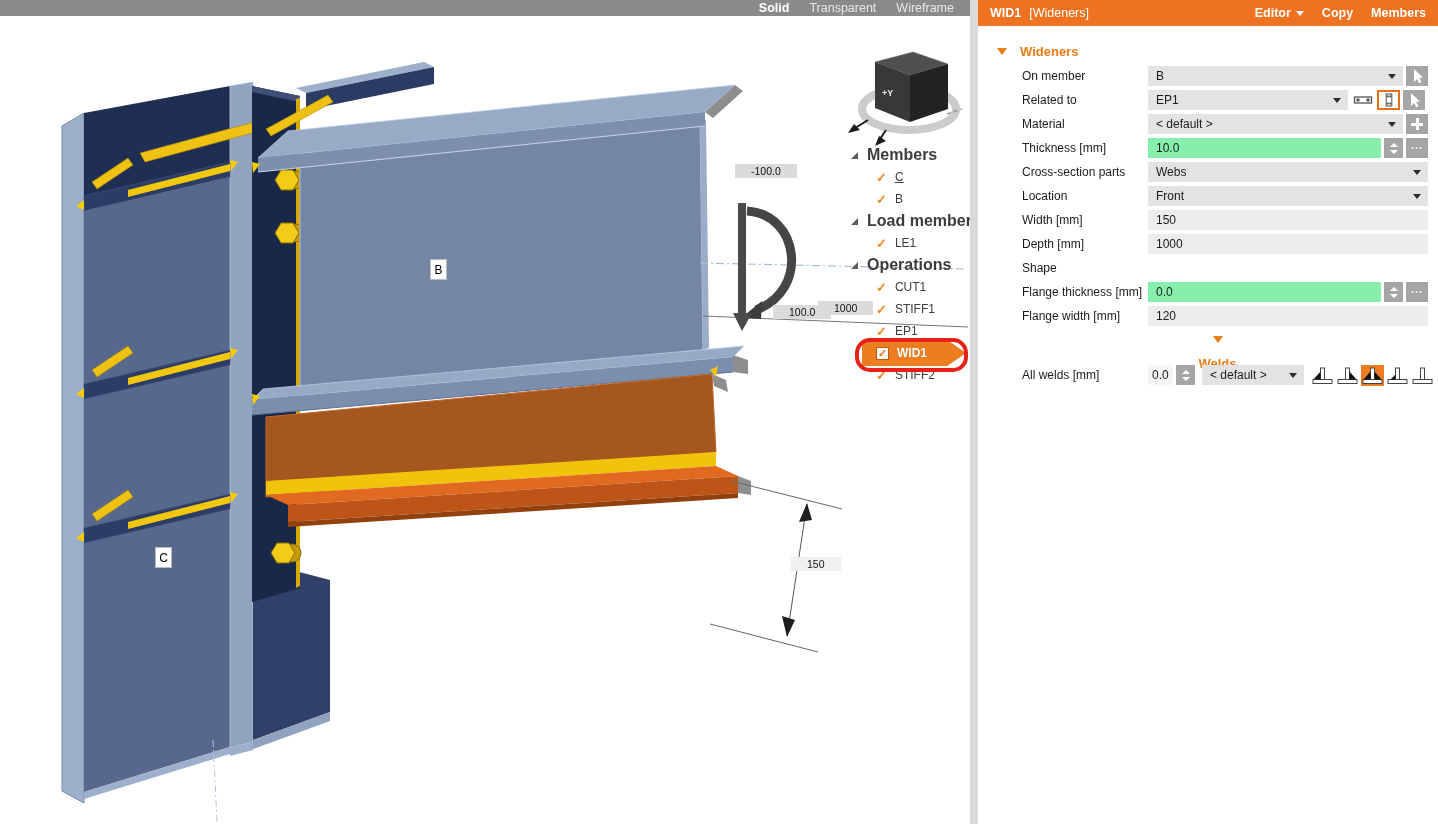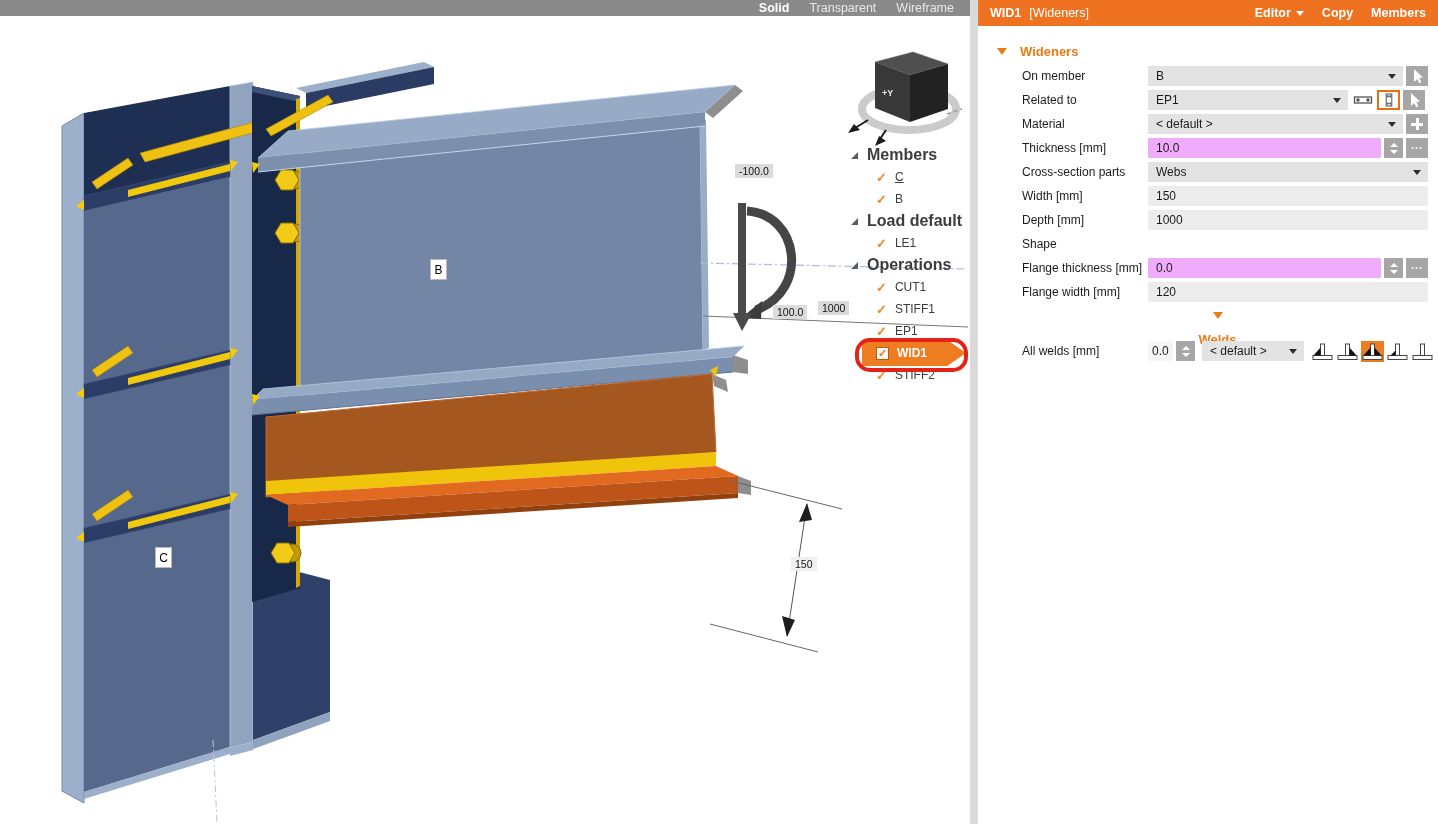--- a/index.html
+++ b/index.html
@@ -17,21 +17,21 @@
   .tb-ctx { font-weight:normal; }
   .tb-spacer { flex:1; }
   .tb-btn { font-weight:bold; margin-left:18px; cursor:pointer; display:flex; align-items:center; gap:5px; }
   .caret { width:0; height:0; border-left:4px solid transparent; border-right:4px solid transparent; border-top:5px solid #fff; }
   .splitter { position:absolute; left:970px; top:0; width:8px; height:824px; background:#DADADA; z-index:5; }
 
   
   #scene { position:absolute; left:0; top:0; width:970px; height:824px; z-index:1; }
   .member-label { position:absolute; background:#fff; border:1px solid #B9B9B9; color:#000;
     font-size:12px; width:17px; height:21px; display:flex; align-items:center; justify-content:center; z-index:3; }
-  .dim-label { position:absolute; background:#DBDBDB; color:#111; font-size:10.5px; padding:1px 4px; z-index:3; }
+  .dim-label { position:absolute; background:#DBDBDB; color:#111; font-size:10.5px; padding:1px 16px; z-index:3; }
   .dim-label.lite { background:#F0F0F0; }
   .vc-label { position:absolute; color:#E8E8E8; font-size:9px; font-weight:bold; z-index:3; }
 
   
   #tree { position:absolute; left:845px; top:144px; width:130px; z-index:4; }
   .t-section { height:22px; display:flex; align-items:center; gap:9px; }
   .t-exp { width:0; height:0; border-bottom:7px solid #5C5C5C; border-left:7px solid transparent; margin-left:6px; }
   .t-header { font-size:16px; font-weight:bold; color:#3C3C3C; }
   .t-item { height:22px; display:flex; align-items:center; gap:8px; padding-left:31px; }
   .t-chk { color:#EE8A2A; font-size:13px; font-weight:bold; line-height:1; }
@@ -50,21 +50,21 @@
   #panel { position:absolute; left:978px; top:26px; width:460px; height:798px; background:#fff; z-index:4;
     padding-top:12px; color:#1B1B1B; }
   .sec-header { height:26px; display:flex; align-items:center; gap:13px; padding-left:19px; }
   .sec-tri { width:0; height:0; border-left:5px solid transparent; border-right:5px solid transparent; border-top:7px solid #E97B17; }
   .sec-title { color:#E97B17; font-weight:bold; font-size:13px; }
   .prop-row { height:24px; display:flex; align-items:center; padding-left:44px; padding-right:10px; }
   .prop-label { width:126px; font-size:12px; flex:none; }
   .fields { flex:1; display:flex; align-items:center; gap:3px; height:20px; }
   .dd { background:#E3E3E3; height:20px; display:flex; align-items:center; padding:0 8px; font-size:12px; position:relative; flex:1; cursor:pointer; }
   .dd .arr { position:absolute; right:7px; top:8px; width:0; height:0; border-left:4px solid transparent; border-right:4px solid transparent; border-top:5px solid #2B2B2B; }
-  .inp { background:#f0abfc; height:20px; display:flex; align-items:center; padding:0 8px; font-size:12px; flex:1; }
+  .inp { background:#86efac; height:20px; display:flex; align-items:center; padding:0 8px; font-size:12px; flex:1; }
   .gbtn { width:22px; height:20px; background:#A6A6A6; flex:none; display:flex; align-items:center; justify-content:center; cursor:pointer; }
   .spin { width:19px; height:20px; background:#A6A6A6; flex:none; display:flex; flex-direction:column; align-items:center; justify-content:center; gap:3px; cursor:pointer; }
   .spin i { width:0; height:0; border-left:4px solid transparent; border-right:4px solid transparent; }
   .spin .up { border-bottom:4px solid #fff; } .spin .dn { border-top:4px solid #fff; }
   .dots { color:#fff; font-size:11px; font-weight:bold; letter-spacing:1px; line-height:0; padding-bottom:6px; }
   .plus { position:relative; width:12px; height:12px; }
   .plus:before, .plus:after { content:""; position:absolute; background:#fff; }
   .plus:before { left:4.5px; top:0; width:3px; height:12px; } .plus:after { left:0; top:4.5px; width:12px; height:3px; }
   .ibtn { width:23px; height:20px; flex:none; display:flex; align-items:center; justify-content:center; cursor:pointer; }
   .ibtn.sel { background:#fff; border:2px solid #E87010; }
@@ -206,21 +206,21 @@
     <div class="t-item">
       <span class="t-chk">✓</span>
       <span class="t-label u">C</span>
     </div>
     <div class="t-item">
       <span class="t-chk">✓</span>
       <span class="t-label">B</span>
     </div>
     <div class="t-section">
       <span class="t-exp"></span>
-      <span class="t-header">Load default</span>
+      <span class="t-header">Load member</span>
     </div>
     <div class="t-item">
       <span class="t-chk">✓</span>
       <span class="t-label">LE1</span>
     </div>
     <div class="t-section">
       <span class="t-exp"></span>
       <span class="t-header">Operations</span>
     </div>
     <div class="t-item">
@@ -348,20 +348,29 @@
     <div class="prop-row">
       <span class="prop-label">Cross-section parts</span>
       <div class="fields">
         <div class="dd">
             <span>Webs</span>
             <span class="arr"></span>
           </div>
       </div>
     </div>
 
+    <div class="prop-row">
+      <span class="prop-label">Location</span>
+      <div class="fields">
+        <div class="dd">
+            <span>Front</span>
+            <span class="arr"></span>
+          </div>
+      </div>
+    </div>
 
     <div class="prop-row">
       <span class="prop-label">Width [mm]</span>
       <div class="fields">
           <div class="inp" style="background:#ECECEC;">
             <span>150</span>
           </div>
         </div>
     </div>
 

